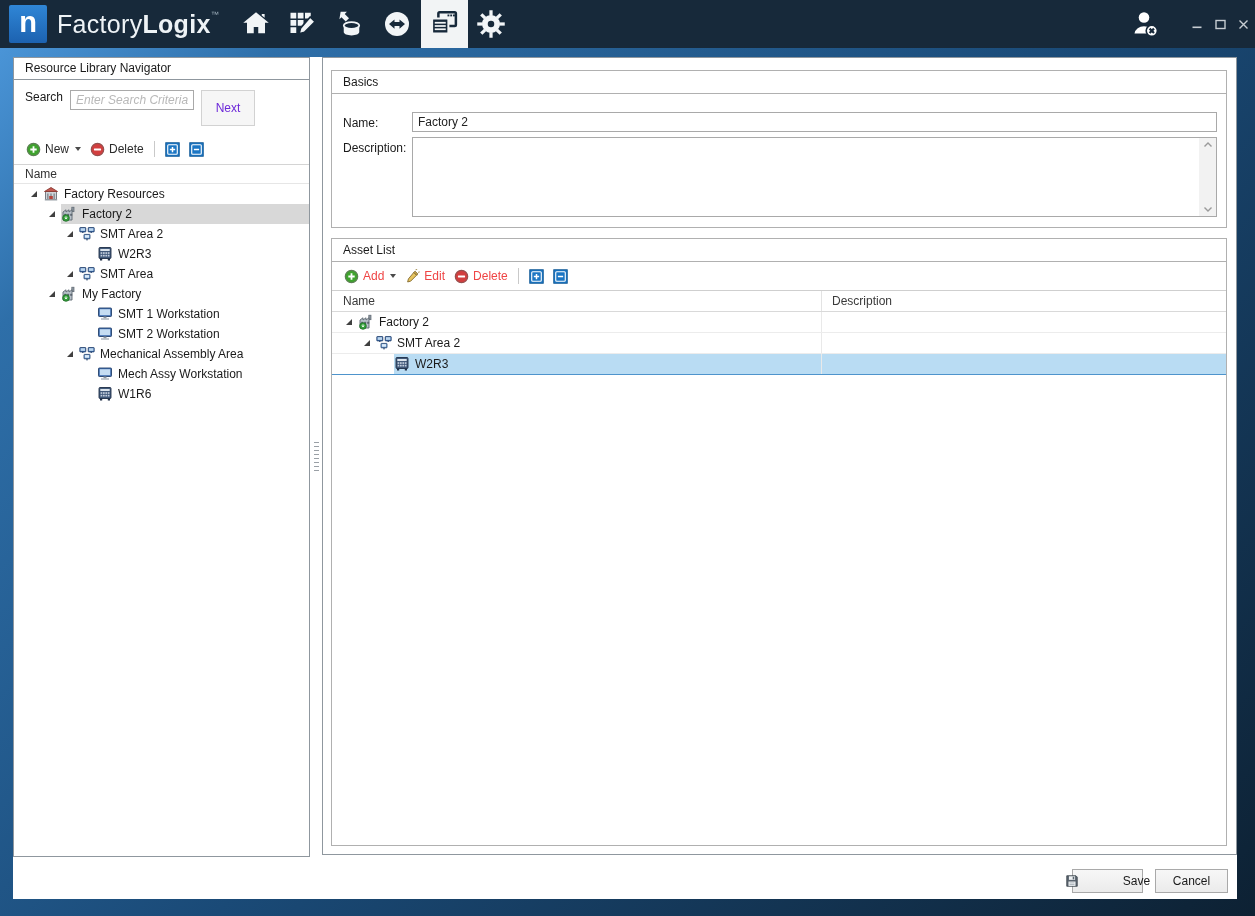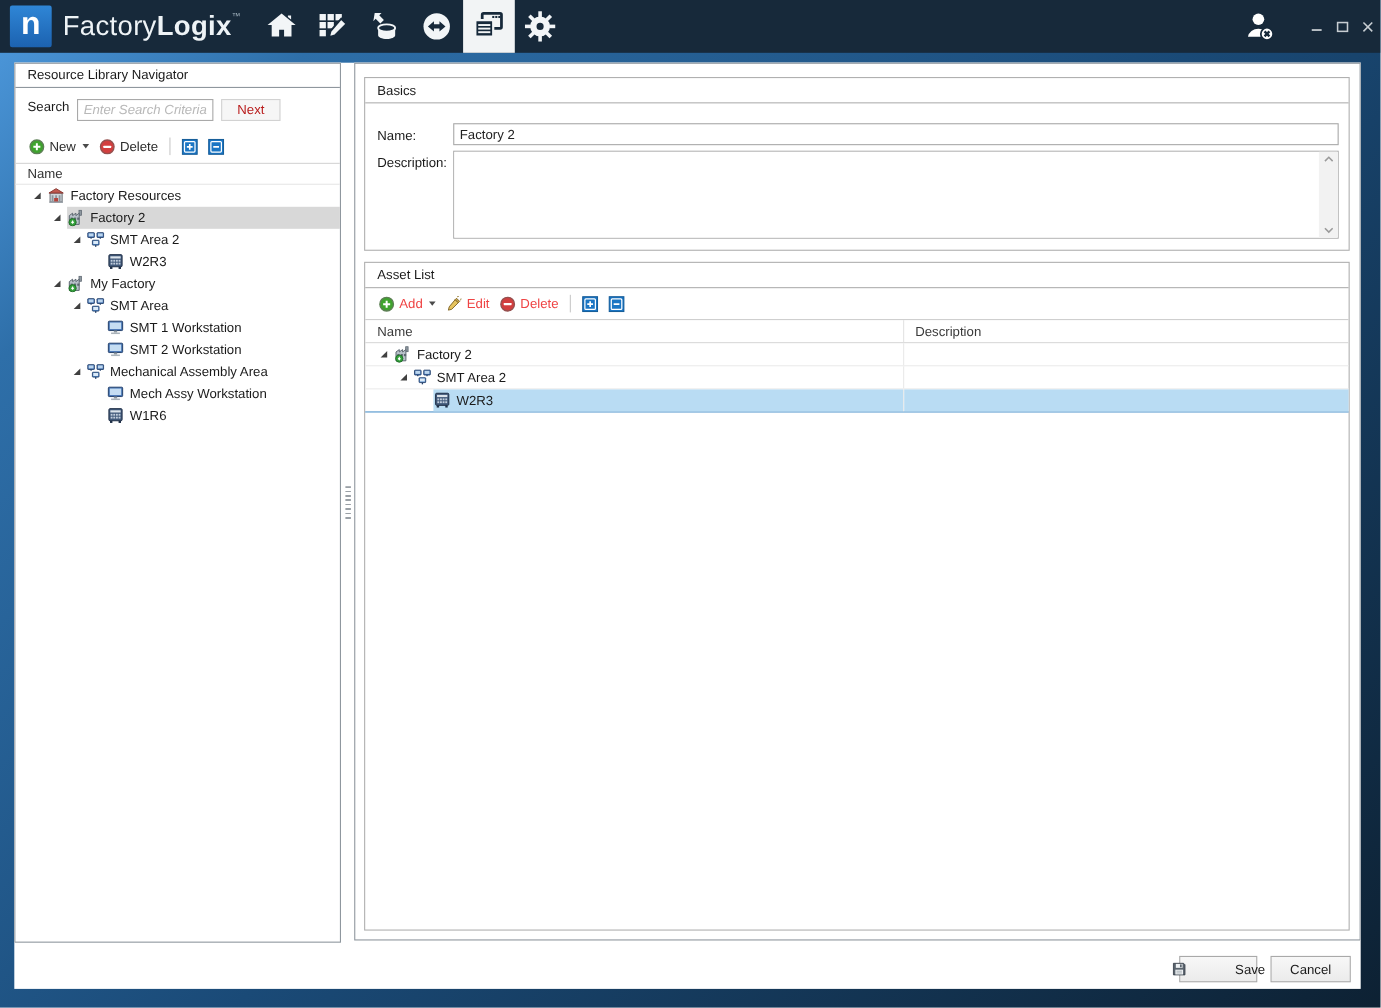--- a/index.html
+++ b/index.html
@@ -27,21 +27,21 @@
   .win-btn{width:23px;height:48px;display:flex;align-items:center;justify-content:center;color:#c7cdd2;cursor:pointer;}
   .win-btn svg{width:13px;height:13px;}
   
   .client{position:absolute;left:13px;top:57px;width:1224px;height:842px;background:#fff;}
   
   .left-panel{position:absolute;left:0;top:0;width:297px;height:800px;border:1px solid #8f979e;background:#fff;}
   .panel-title{height:22px;line-height:21px;padding-left:11px;font-size:12px;color:#1a1a1a;border-bottom:1px solid #8f979e;}
   .search-row{display:flex;align-items:flex-start;padding:10px 0 8px 11px;gap:7px;font-size:12px;color:#1a1a1a;}
   .search-input{width:124px;height:20px;border:1px solid #a9a9a9;font-size:12px;padding:0 5px;font-family:inherit;color:#222;}
   .search-input::placeholder{font-style:italic;color:#b8b8b8;}
-  .next-btn{width:54px;height:20px;background:#f6f6f6;border:1px solid #d2d2d2;color:#b91c1c;font-size:12px;font-family:inherit;}
+  .next-btn{width:54px;height:36px;background:#f6f6f6;border:1px solid #d2d2d2;color:#6d28d9;font-size:12px;font-family:inherit;}
   .tb{display:flex;align-items:center;height:30px;padding-left:9px;gap:3px;font-size:12px;color:#2b2b2b;}
   .tbtn{display:flex;align-items:center;gap:4px;padding:2px 3px;cursor:pointer;}
   .icon-15 svg{width:15px;height:15px;}
   .sep{width:1px;height:16px;background:#c9c9c9;margin:0 4px;}
   .caret{width:0;height:0;border-left:3.5px solid transparent;border-right:3.5px solid transparent;border-top:4px solid #4a4a4a;margin-left:2px;}
   .col-header{height:20px;line-height:19px;padding-left:11px;font-size:12px;color:#333;border-top:1px solid #d4d4d4;border-bottom:1px solid #e6e6e6;}
   
   .trow{display:flex;align-items:center;height:20px;font-size:12px;color:#1a1a1a;cursor:default;}
   .exp{width:12px;height:20px;display:flex;align-items:center;flex:none;}
   .exp-tri{width:0;height:0;border-left:6px solid transparent;border-bottom:6px solid #404040;}
@@ -318,58 +318,58 @@
                   <rect x="8.4" y="8.8" width="1.7" height="1.7"></rect>
                   <rect x="10.8" y="8.8" width="1.7" height="1.7"></rect>
                 </g>
                 <rect x="3" y="12.5" width="2.2" height="2" fill="#1f2f47"></rect>
                 <rect x="10.8" y="12.5" width="2.2" height="2" fill="#1f2f47"></rect>
               </svg>
             </span>
             <span class="tlabel">W2R3</span>
           </span>
         </div>
-        <div class="trow" style="padding-left: 35px;">
-          <span class="exp">
-            <span class="exp-tri"></span>
-          </span>
-          <span class="selreg">
-            <span class="icon icon-16">
-              <svg viewBox="0 0 16 16">
-                <rect x="10.8" y="1.2" width="2.2" height="4.5" fill="#8d979f" stroke="#5c6670" stroke-width="0.7"></rect>
-                <path d="M2 14V6l3-2.2V6l3-2.2V6l3-2.2V14Z" fill="#b9c2ca" stroke="#5c6670" stroke-width="0.9"></path>
-                <rect x="3.2" y="7.8" width="2" height="2" fill="#5c6670"></rect>
-                <rect x="6.2" y="7.8" width="2" height="2" fill="#5c6670"></rect>
-                <rect x="9.2" y="7.8" width="2" height="2" fill="#5c6670"></rect>
-                <circle cx="5" cy="12" r="3.3" fill="#35a13c" stroke="#1d6b24" stroke-width="0.8"></circle>
-                <path d="M5 10.4v2.3M3.9 11.7 5 12.9l1.1-1.2" stroke="#fff" stroke-width="1" fill="none"></path>
-              </svg>
-            </span>
-            <span class="tlabel">My Factory</span>
-          </span>
-        </div>
         <div class="trow" style="padding-left: 53px;">
           <span class="exp">
             <span class="exp-tri"></span>
           </span>
           <span class="selreg">
             <span class="icon icon-16">
               <svg viewBox="0 0 16 16">
                 <rect x="0.8" y="1.5" width="6" height="4.4" rx="0.5" fill="#3e6db0" stroke="#24416b" stroke-width="0.8"></rect>
                 <rect x="1.6" y="2.2" width="4.4" height="2.7" fill="#bcd6ee"></rect>
                 <rect x="9.2" y="1.5" width="6" height="4.4" rx="0.5" fill="#3e6db0" stroke="#24416b" stroke-width="0.8"></rect>
                 <rect x="10" y="2.2" width="4.4" height="2.7" fill="#bcd6ee"></rect>
                 <rect x="3.2" y="5.9" width="1.2" height="1.1" fill="#24416b"></rect>
                 <rect x="11.6" y="5.9" width="1.2" height="1.1" fill="#24416b"></rect>
                 <rect x="5" y="8.4" width="6" height="4.4" rx="0.5" fill="#4f86c8" stroke="#24416b" stroke-width="0.8"></rect>
                 <rect x="5.8" y="9.1" width="4.4" height="2.7" fill="#dcebf8"></rect>
                 <rect x="7.4" y="12.8" width="1.2" height="1.6" fill="#24416b"></rect>
               </svg>
             </span>
             <span class="tlabel">SMT Area</span>
+          </span>
+        </div>
+        <div class="trow" style="padding-left: 35px;">
+          <span class="exp">
+            <span class="exp-tri"></span>
+          </span>
+          <span class="selreg">
+            <span class="icon icon-16">
+              <svg viewBox="0 0 16 16">
+                <rect x="10.8" y="1.2" width="2.2" height="4.5" fill="#8d979f" stroke="#5c6670" stroke-width="0.7"></rect>
+                <path d="M2 14V6l3-2.2V6l3-2.2V6l3-2.2V14Z" fill="#b9c2ca" stroke="#5c6670" stroke-width="0.9"></path>
+                <rect x="3.2" y="7.8" width="2" height="2" fill="#5c6670"></rect>
+                <rect x="6.2" y="7.8" width="2" height="2" fill="#5c6670"></rect>
+                <rect x="9.2" y="7.8" width="2" height="2" fill="#5c6670"></rect>
+                <circle cx="5" cy="12" r="3.3" fill="#35a13c" stroke="#1d6b24" stroke-width="0.8"></circle>
+                <path d="M5 10.4v2.3M3.9 11.7 5 12.9l1.1-1.2" stroke="#fff" stroke-width="1" fill="none"></path>
+              </svg>
+            </span>
+            <span class="tlabel">My Factory</span>
           </span>
         </div>
         <div class="trow" style="padding-left: 71px;">
           <span class="exp"></span>
           <span class="selreg">
             <span class="icon icon-16">
               <svg viewBox="0 0 16 16">
                 <rect x="1.5" y="2" width="13" height="8.5" rx="0.8" fill="#3e6db0" stroke="#24416b" stroke-width="0.9"></rect>
                 <rect x="2.8" y="3.2" width="10.4" height="6" fill="#c5ddf2"></rect>
                 <rect x="6.5" y="10.5" width="3" height="1.8" fill="#8d979f"></rect>

